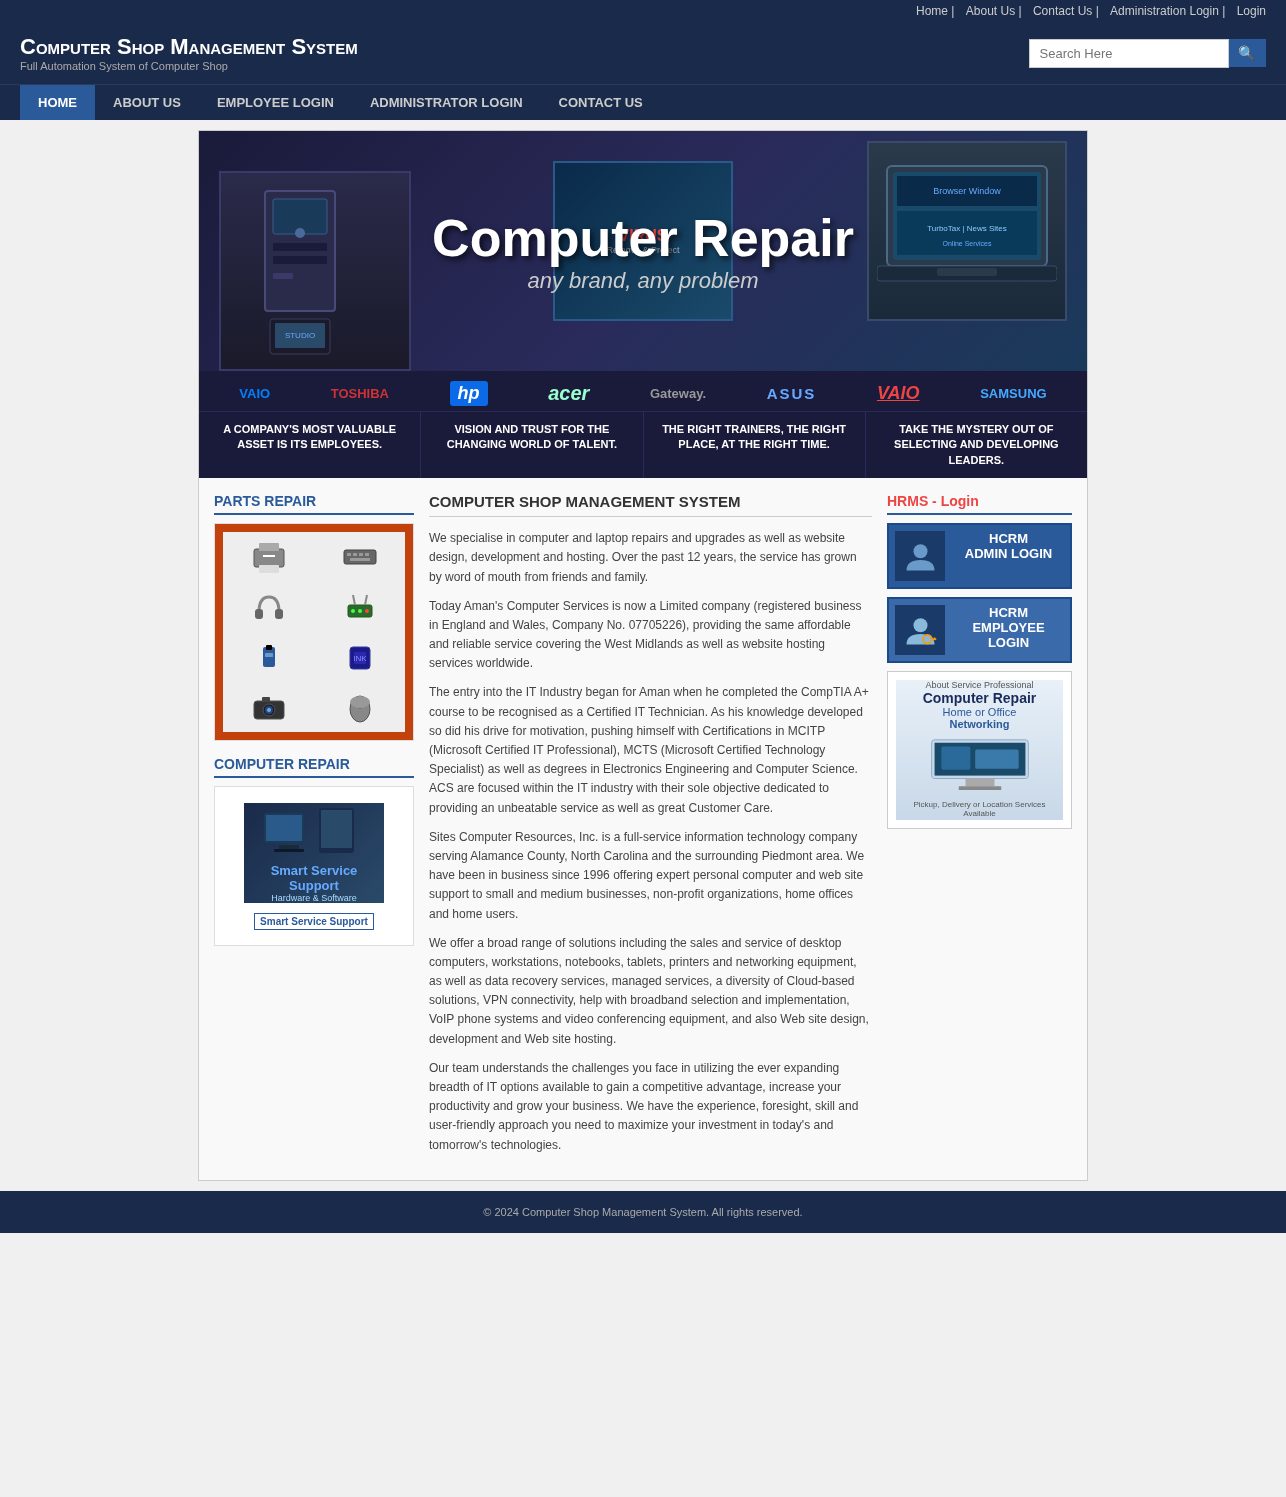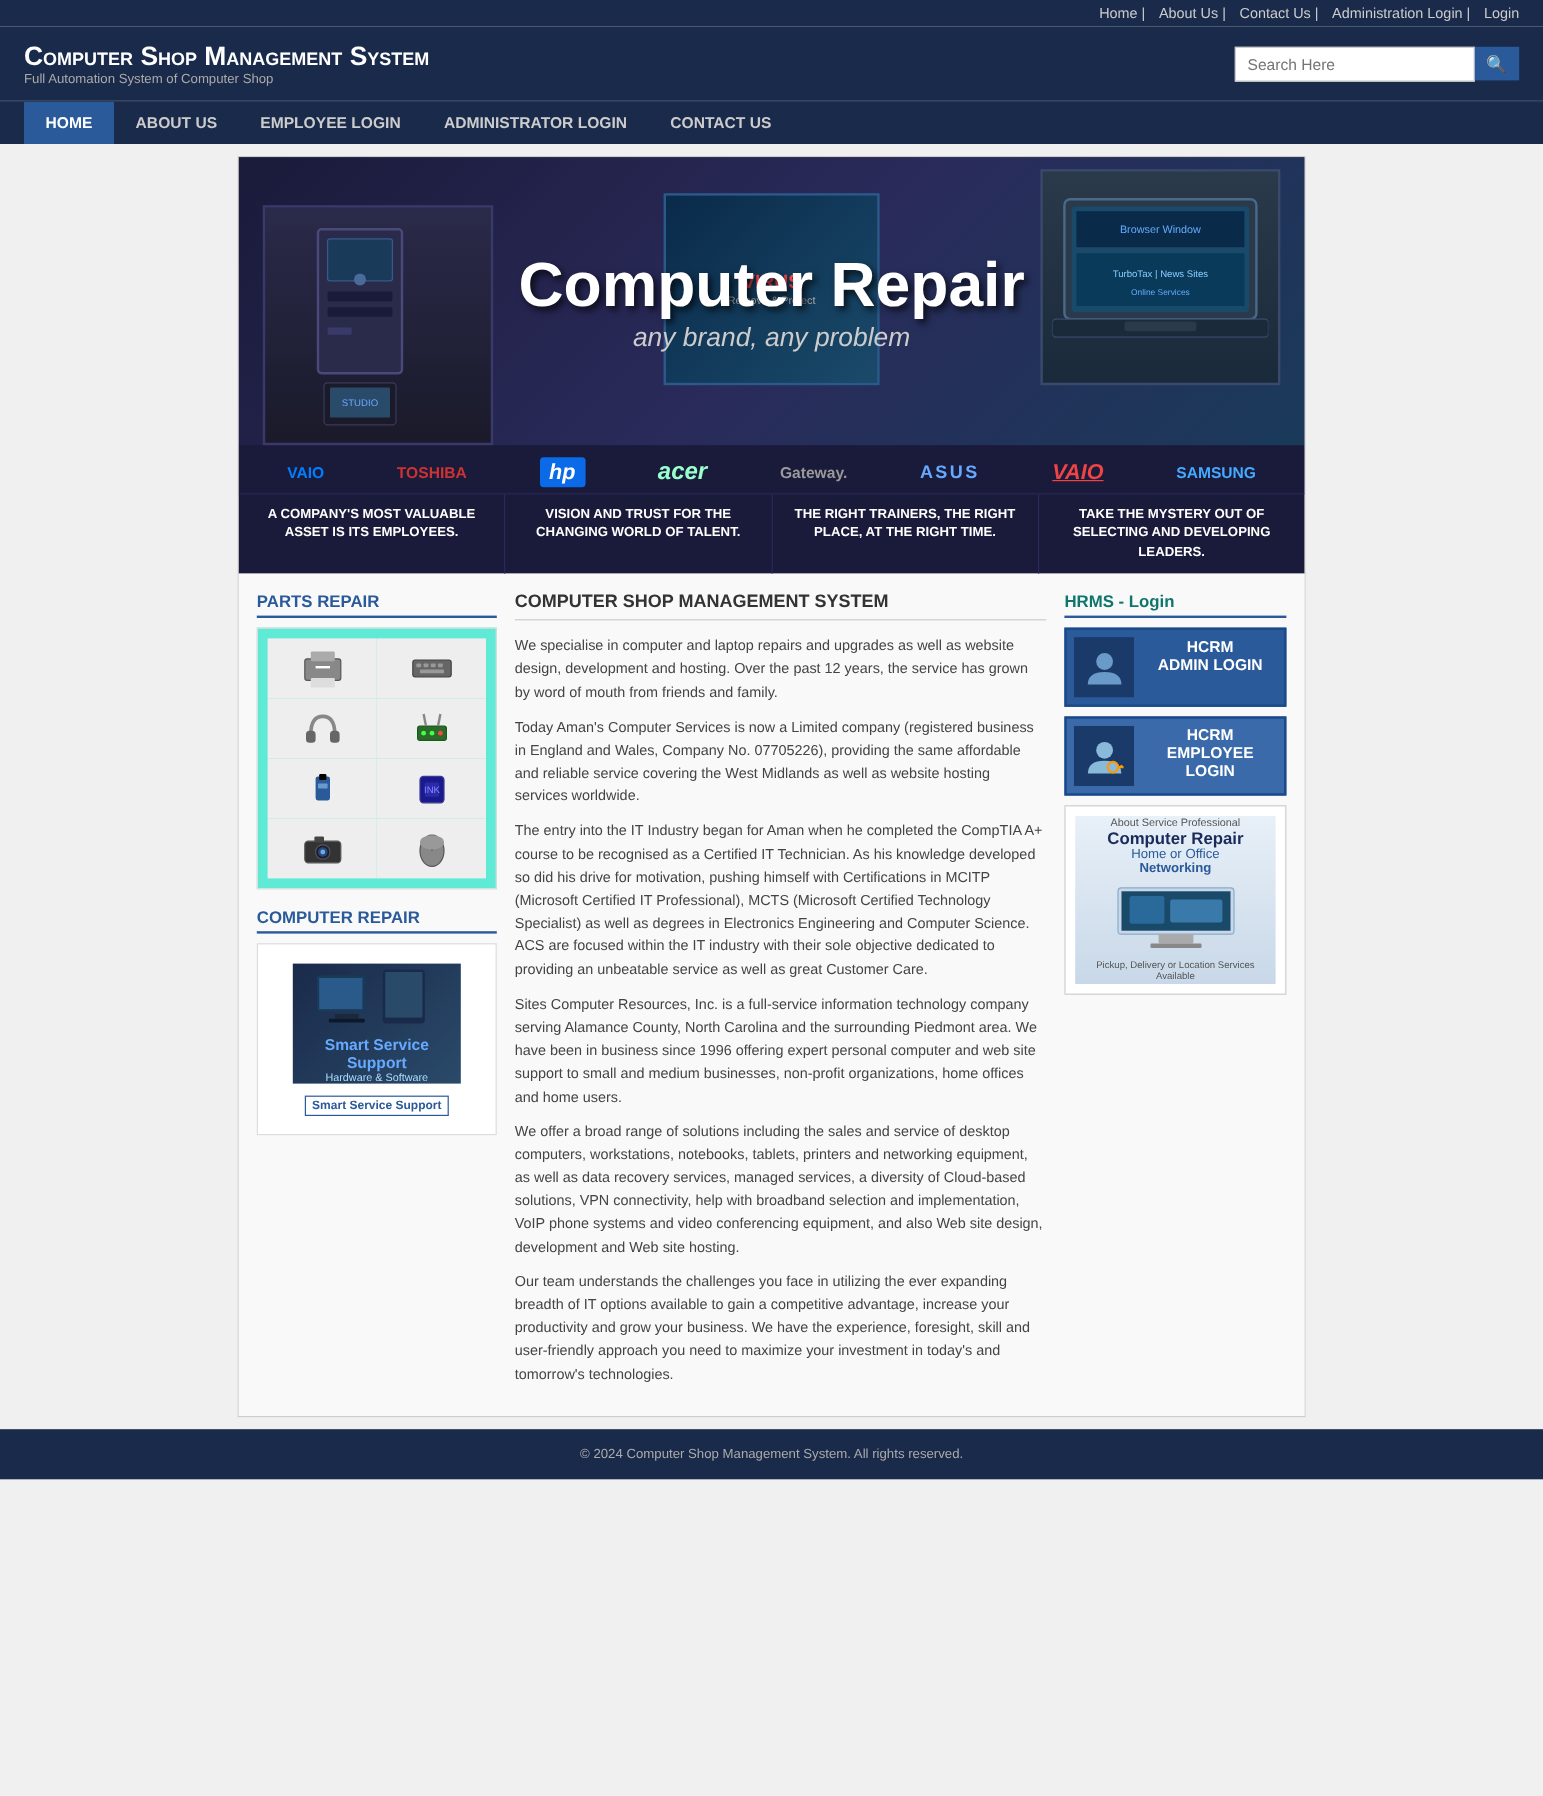--- a/index.html
+++ b/index.html
@@ -232,21 +232,21 @@
       font-weight: bold;
       border-bottom: 2px solid #2a5a9a;
       padding-bottom: 4px;
       margin-bottom: 8px;
     }
     .parts-grid {
       display: grid;
       grid-template-columns: 1fr 1fr;
       gap: 0;
       margin-bottom: 15px;
-      background: #5eead4;
+      background: #c2410c;
       border: 1px solid #ddd;
       padding: 8px;
     }
     .part-item {
       background: #eee;
       height: 50px;
       display: flex;
       align-items: center;
       justify-content: center;
       font-size: 10px;
@@ -314,21 +314,21 @@
       line-height: 1.6;
       margin-bottom: 10px;
     }
 
     
     #right-sidebar {
       width: 185px;
       flex-shrink: 0;
     }
     .right-section-title {
-      color: #0f766e;
+      color: #ef4444;
       font-size: 14px;
       font-weight: bold;
       border-bottom: 2px solid #2a5a9a;
       padding-bottom: 4px;
       margin-bottom: 8px;
     }
     .login-box {
       background: #2a5a9a;
       border: 2px solid #1a4a8a;
       margin-bottom: 8px;

